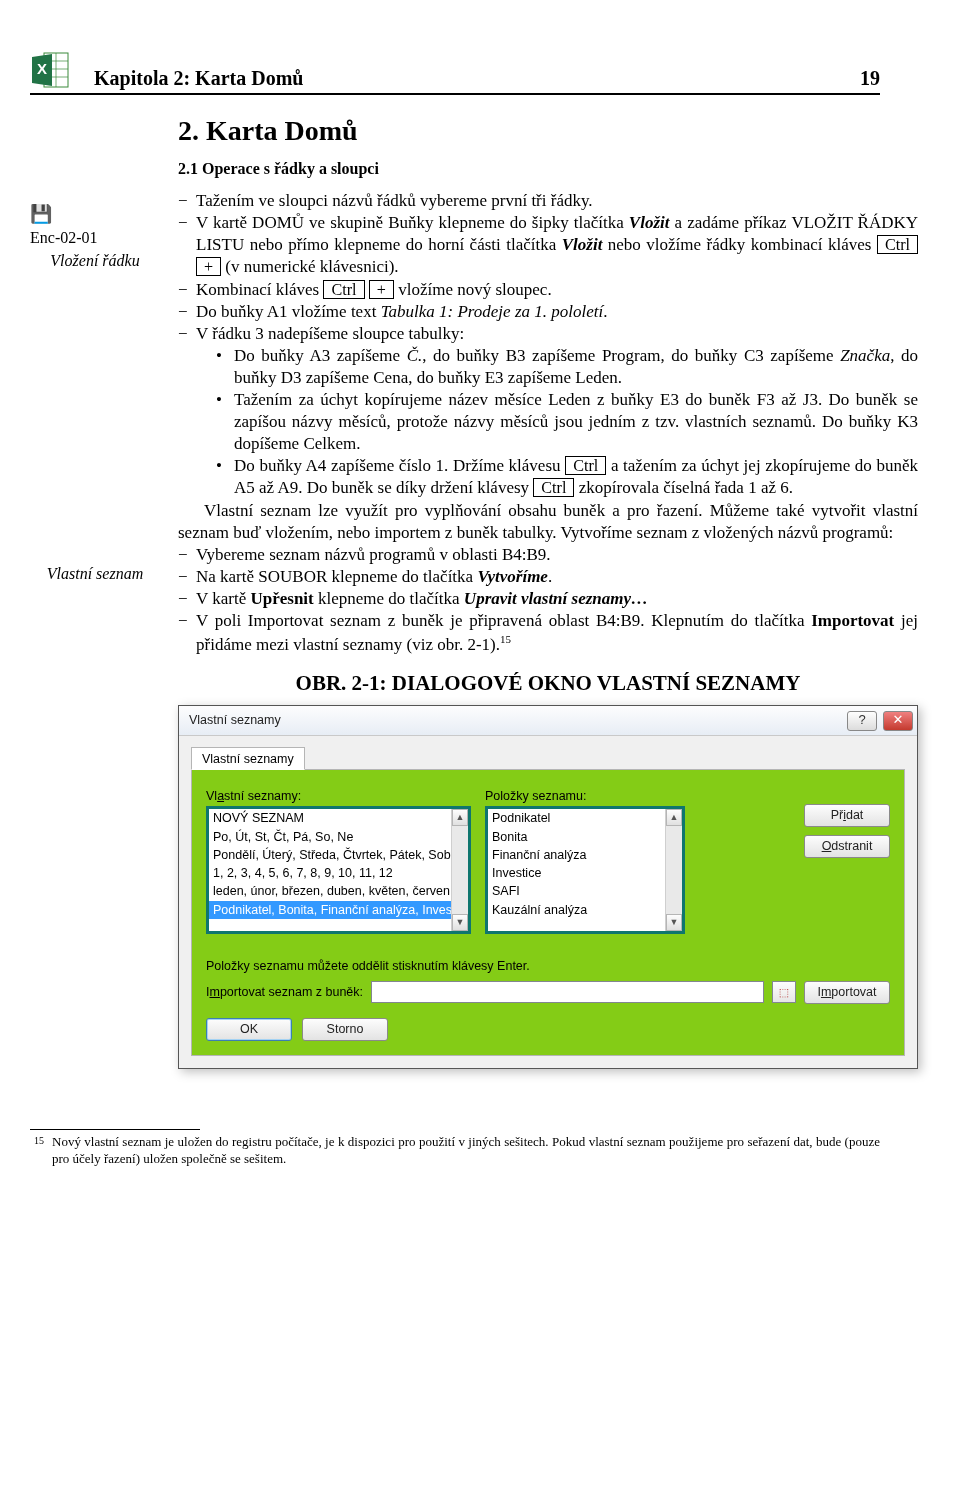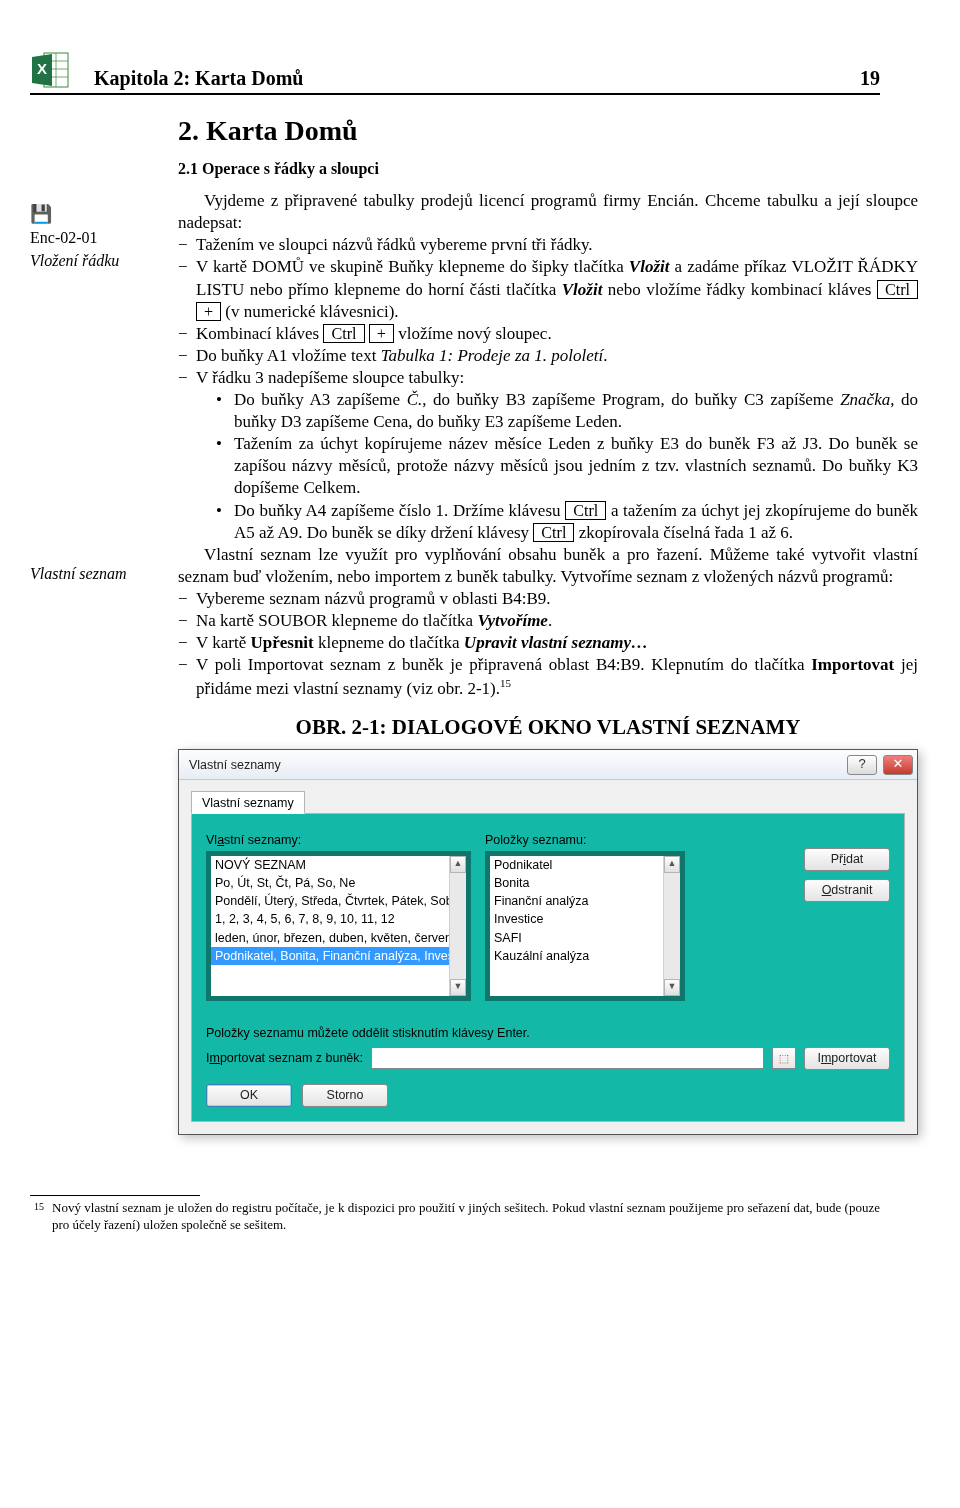--- a/index.html
+++ b/index.html
@@ -48,21 +48,21 @@
     flex: 0 0 130px;
     font-size: 16px;
   }
   .sidecol .floppy {
     font-size: 18px;
     margin-bottom: 2px;
   }
   .sidecol .side-item {
     margin-bottom: 2px;
   }
-  .sidecol .italic { font-style: italic; }
+  .sidecol .italic { font-style: italic; text-align: center; }
   .maincol {
     flex: 1;
   }
   h2.section-num {
     font-size: 28px;
     margin: 0 0 10px 0;
     font-weight: bold;
   }
   h3.subsection-num {
     font-size: 16px;
@@ -165,21 +165,21 @@
   .tab {
     border: 1px solid #b5b5b5;
     border-bottom: 1px solid #fff;
     background: #fff;
     padding: 3px 10px 2px 10px;
     font-size: 12.5px;
     position: relative;
     top: 1px;
   }
   .tabpanel {
-    background: #14b8a6;
+    background: #84cc16;
     border: 1px solid #b5b5b5;
     border-top: none;
     padding: 18px 14px 14px 14px;
   }
   .cols3 {
     display: flex;
     gap: 14px;
     align-items: flex-start;
   }
   .col-list {
@@ -192,22 +192,22 @@
     flex: 1;
     display: flex;
     flex-direction: column;
     gap: 8px;
     align-items: flex-end;
     padding-top: 16px;
   }
   .lbl { display: block; margin-bottom: 2px; }
   .listbox {
     background: #fff;
-    border: 5px solid #0f766e;
-    height: 150px;
+    border: 3px solid #0f766e;
+    height: 128px;
     overflow: hidden;
     position: relative;
     font-size: 12.5px;
   }
   .listbox .lrow {
     padding: 1px 4px;
     white-space: nowrap;
     overflow: hidden;
   }
   .listbox .lrow.sel {
@@ -325,21 +325,20 @@
       <div class="side-item">Enc-02-01</div>
       <div class="side-item italic">Vložení řádku</div>
       <div style="height:290px"></div>
       <div class="side-item italic">Vlastní seznam</div>
     </div>
 
     <div class="maincol">
       <h2 class="section-num">2. Karta Domů</h2>
       <h3 class="subsection-num">2.1 Operace s řádky a sloupci</h3>
 
-      <p class="para">Vyjdeme z připravené tabulky prodejů licencí programů firmy Encián. Chceme tabulku a její sloupce nadepsat:</p>
 
       <ul class="dash">
         <li><span>Tažením ve sloupci názvů řádků vybereme první tři řádky.</span></li>
         <li>
           <span>V kartě D</span><span class="sc">OMŮ</span><span> ve skupině Buňky klepneme do šipky tlačítka </span><span class="bi">Vložit</span><span> a zadáme příkaz V</span><span class="sc">LOŽIT ŘÁDKY LISTU</span><span> nebo přímo klepneme do horní části tlačítka </span><span class="bi">Vložit</span><span> nebo vložíme řádky kombinací kláves </span><span class="kbd">Ctrl</span> <span class="kbd">+</span><span> (v numerické klávesnici).</span>
         </li>
         <li>
           <span>Kombinací kláves </span><span class="kbd">Ctrl</span> <span class="kbd">+</span><span> vložíme nový sloupec.</span>
         </li>
         <li>

